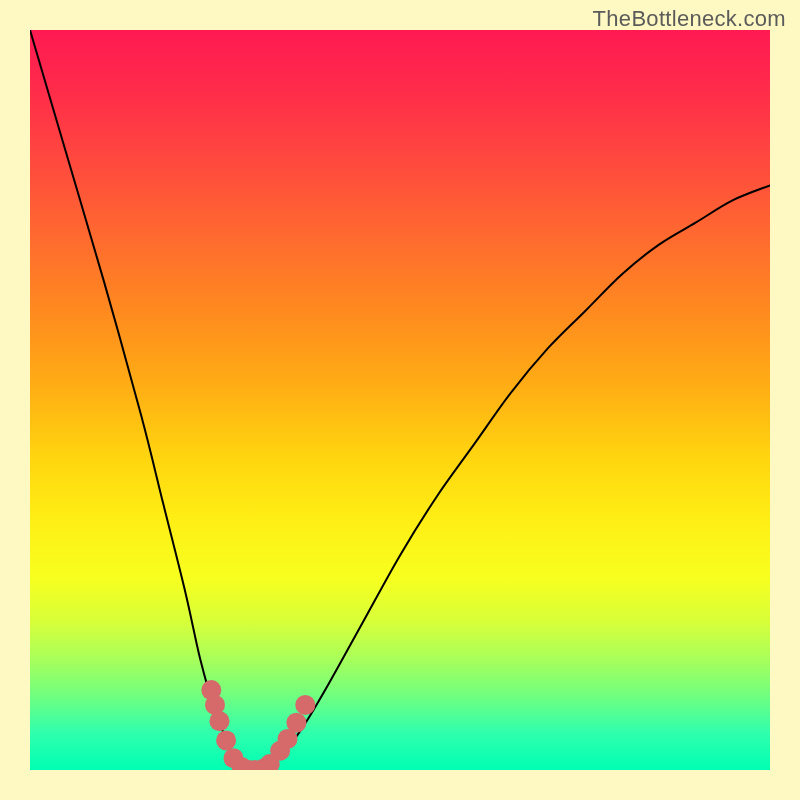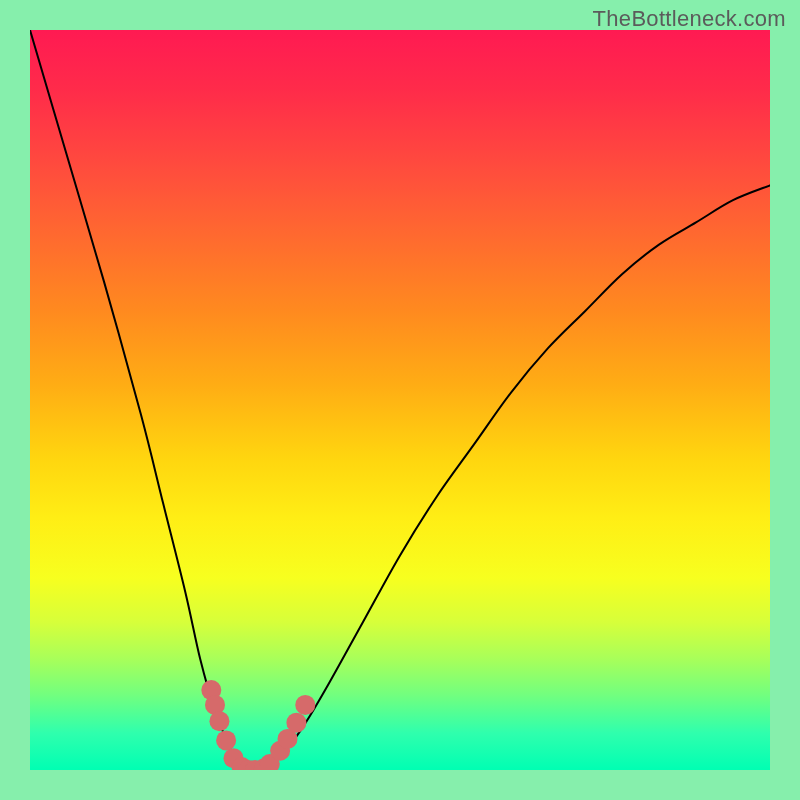--- a/index.html
+++ b/index.html
@@ -7,21 +7,21 @@
     padding: 0;
     width: 800px;
     height: 800px;
     overflow: hidden;
     background: #000;
     font-family: Arial, Helvetica, sans-serif;
   }
   .frame {
     position: absolute;
     inset: 0;
-    background: #86efac;
+    background: #fef9c3;
   }
   .plot {
     position: absolute;
     left: 30px;
     top: 30px;
     width: 740px;
     height: 740px;
     
     background: linear-gradient(
       to bottom,

